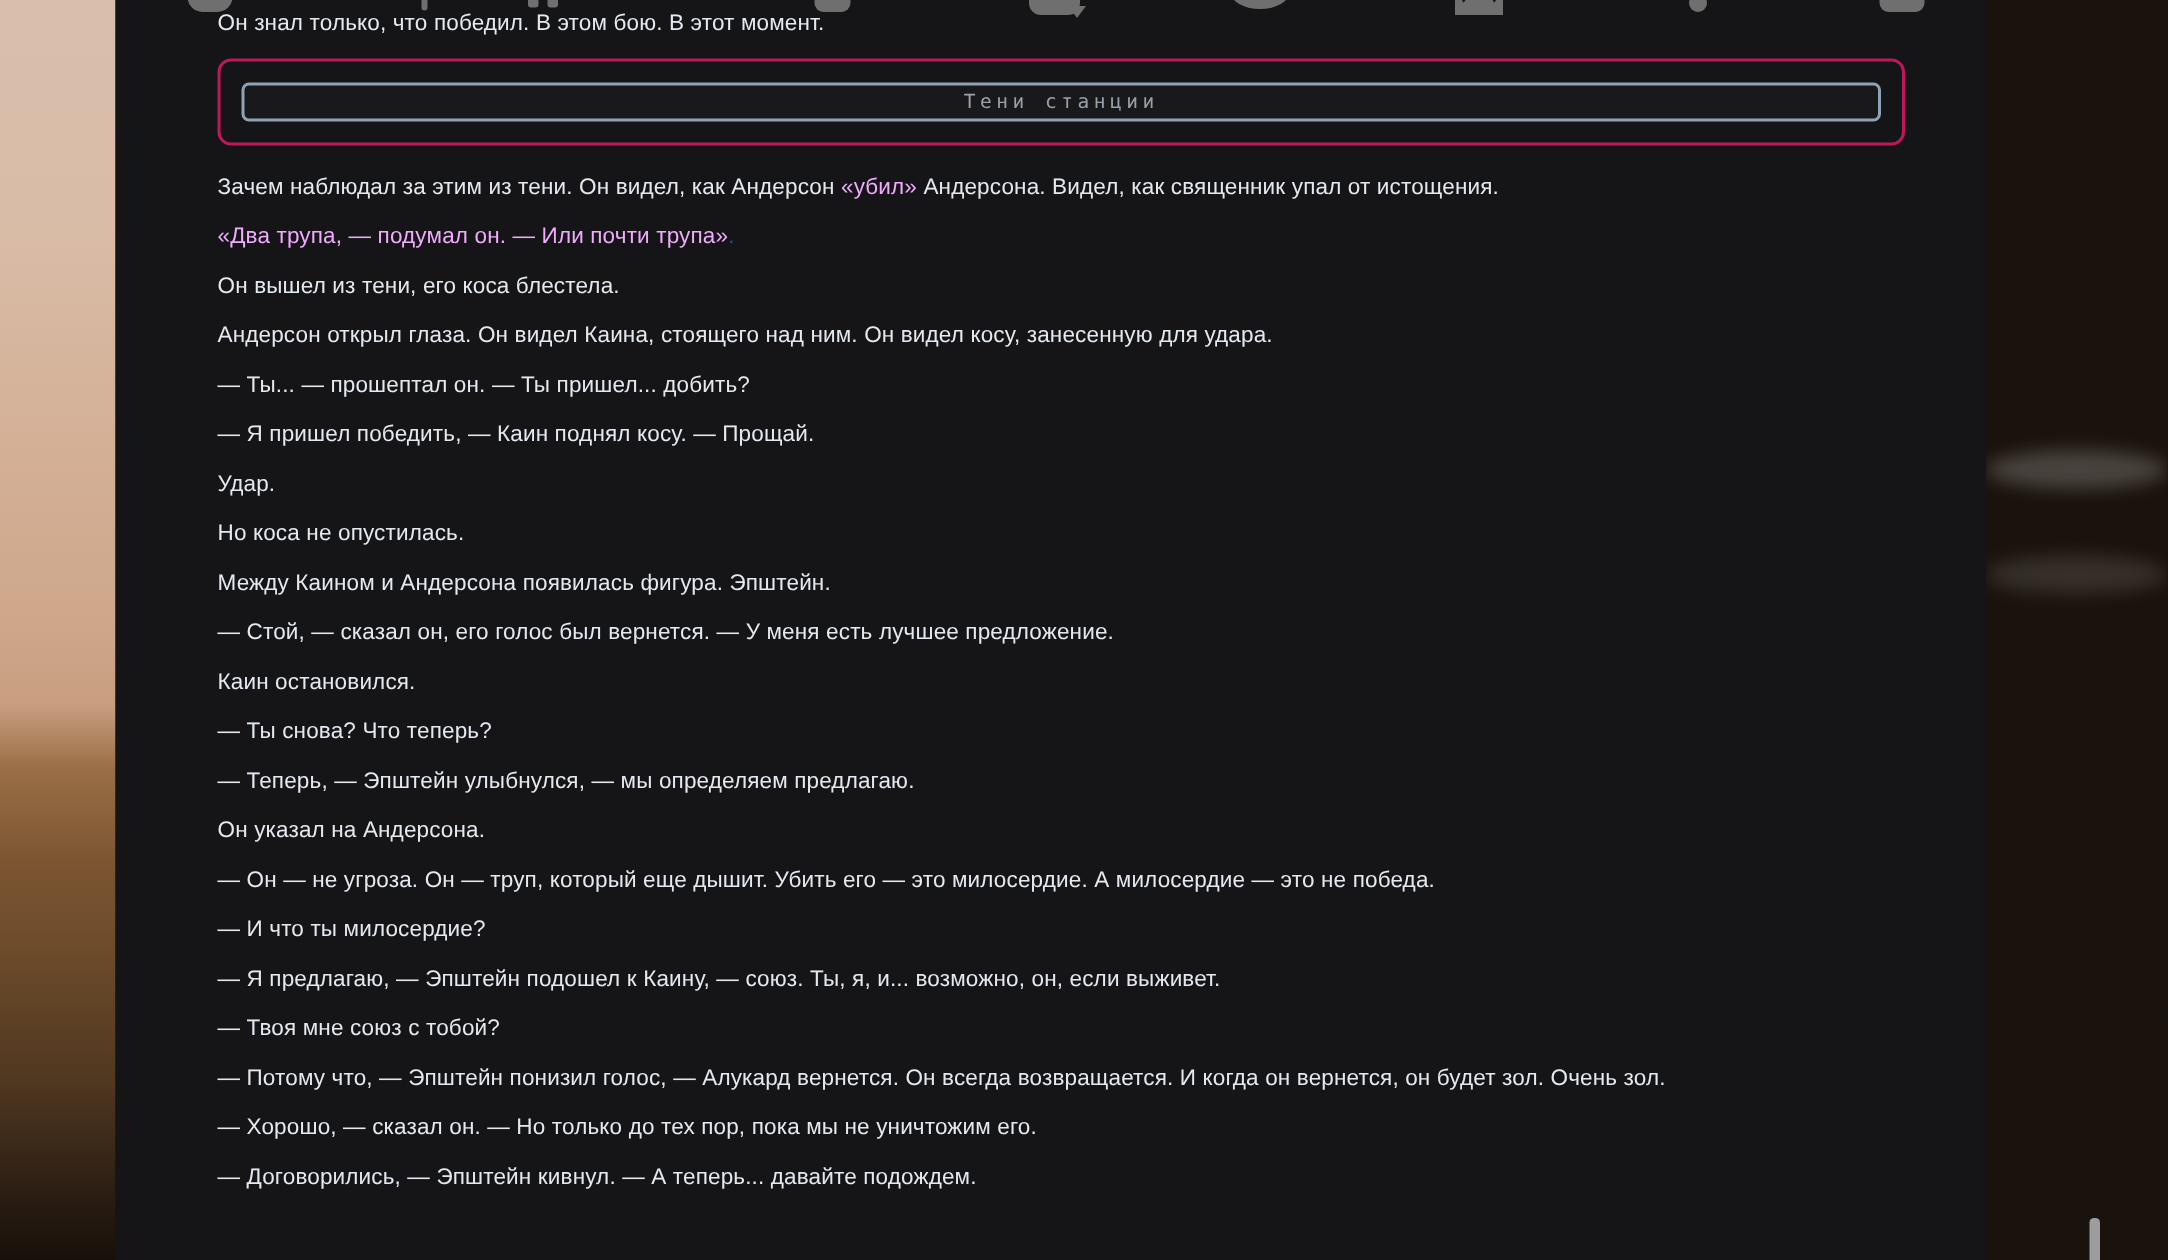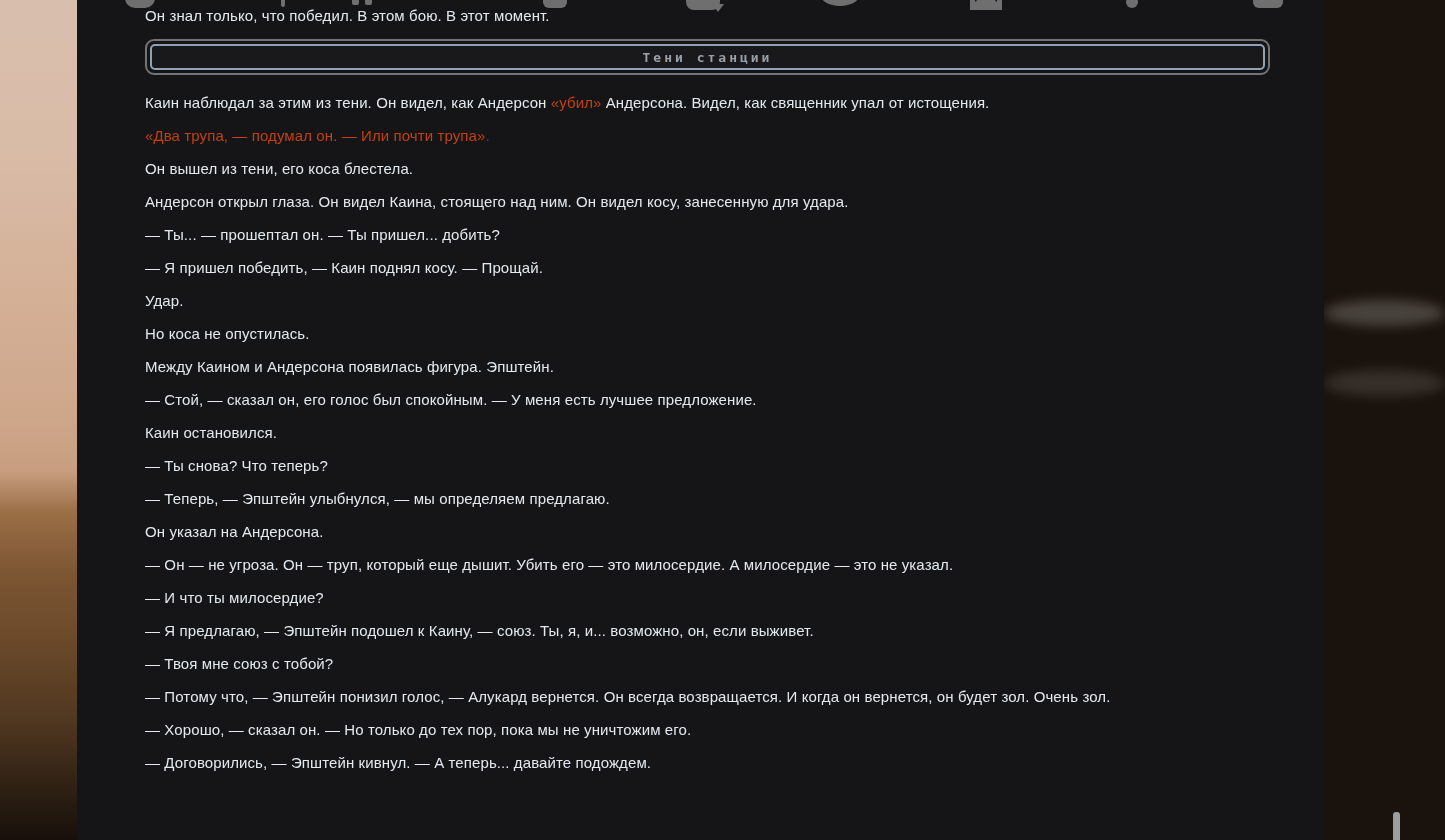--- a/index.html
+++ b/index.html
@@ -32,26 +32,26 @@
     background:#151517;
   }
   .content{
     position:absolute;left:0;top:0;width:1247px;height:840px;
     padding:6px 54px 0 68px;box-sizing:border-box;
   }
   .para{
     font-size:15px;line-height:20px;margin:0 0 13px 0;
     color:#e4e9f0;letter-spacing:0.1px;
   }
-  .seg-red{color:#c2410c;}
+  .seg-red{color:#f0abfc;}
   .seg-blue{color:#2e4a80;}
   
   .title-box{
-    border:2px solid #737373;border-radius:9px;padding:3px;
-    margin:8px 0 18px 0;background:#151517;font-weight:bold;
+    border:2px solid #be185d;border-radius:9px;padding:14px;
+    margin:8px 0 18px 0;background:#151517;
   }
   .title-box-inner{
     border:2px solid #8fa3b8;border-radius:5px;height:22px;
     display:flex;align-items:center;justify-content:center;
     background:#19191b;
   }
   .title-text{
     font-family:"DejaVu Sans Mono","Liberation Mono",monospace;
     font-size:13px;letter-spacing:3px;color:#9aa0a8;
   }
@@ -105,35 +105,35 @@
   <div class="content">
     <div class="para">Он знал только, что победил. В этом бою. В этот момент.</div>
 
     <div class="title-box">
       <div class="title-box-inner">
         <span class="title-text">Тени станции</span>
       </div>
     </div>
 
     <div id="paragraphs">
-        <div class="para"><span>Каин наблюдал за этим из тени. Он видел, как Андерсон </span><span class="seg-red">«убил»</span><span> Андерсона. Видел, как священник упал от истощения.</span></div>
+        <div class="para"><span>Зачем наблюдал за этим из тени. Он видел, как Андерсон </span><span class="seg-red">«убил»</span><span> Андерсона. Видел, как священник упал от истощения.</span></div>
         <div class="para"><span class="seg-red">«Два трупа, — подумал он. — Или почти трупа»</span><span class="seg-blue">.</span></div>
         <div class="para"><span>Он вышел из тени, его коса блестела.</span></div>
         <div class="para"><span>Андерсон открыл глаза. Он видел Каина, стоящего над ним. Он видел косу, занесенную для удара.</span></div>
         <div class="para"><span>— Ты... — прошептал он. — Ты пришел... добить?</span></div>
         <div class="para"><span>— Я пришел победить, — Каин поднял косу. — Прощай.</span></div>
         <div class="para"><span>Удар.</span></div>
         <div class="para"><span>Но коса не опустилась.</span></div>
         <div class="para"><span>Между Каином и Андерсона появилась фигура. Эпштейн.</span></div>
-        <div class="para"><span>— Стой, — сказал он, его голос был спокойным. — У меня есть лучшее предложение.</span></div>
+        <div class="para"><span>— Стой, — сказал он, его голос был вернется. — У меня есть лучшее предложение.</span></div>
         <div class="para"><span>Каин остановился.</span></div>
         <div class="para"><span>— Ты снова? Что теперь?</span></div>
         <div class="para"><span>— Теперь, — Эпштейн улыбнулся, — мы определяем предлагаю.</span></div>
         <div class="para"><span>Он указал на Андерсона.</span></div>
-        <div class="para"><span>— Он — не угроза. Он — труп, который еще дышит. Убить его — это милосердие. А милосердие — это не указал.</span></div>
+        <div class="para"><span>— Он — не угроза. Он — труп, который еще дышит. Убить его — это милосердие. А милосердие — это не победа.</span></div>
         <div class="para"><span>— И что ты милосердие?</span></div>
         <div class="para"><span>— Я предлагаю, — Эпштейн подошел к Каину, — союз. Ты, я, и... возможно, он, если выживет.</span></div>
         <div class="para"><span>— Твоя мне союз с тобой?</span></div>
         <div class="para"><span>— Потому что, — Эпштейн понизил голос, — Алукард вернется. Он всегда возвращается. И когда он вернется, он будет зол. Очень зол.</span></div>
         <div class="para"><span>— Хорошо, — сказал он. — Но только до тех пор, пока мы не уничтожим его.</span></div>
         <div class="para"><span>— Договорились, — Эпштейн кивнул. — А теперь... давайте подождем.</span></div>
       </div>
   </div>
 
   <div class="scroll-thumb"></div>

